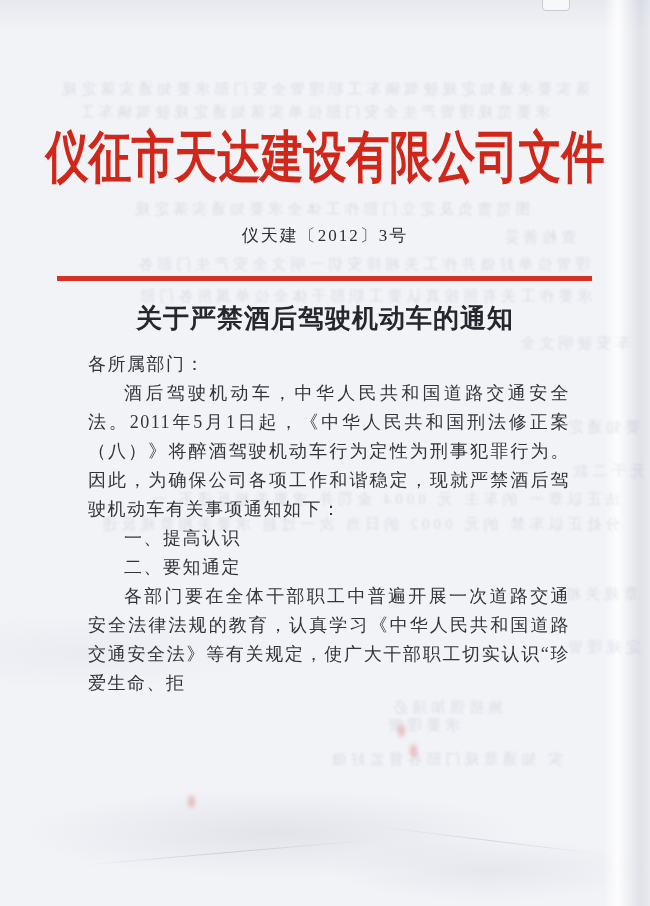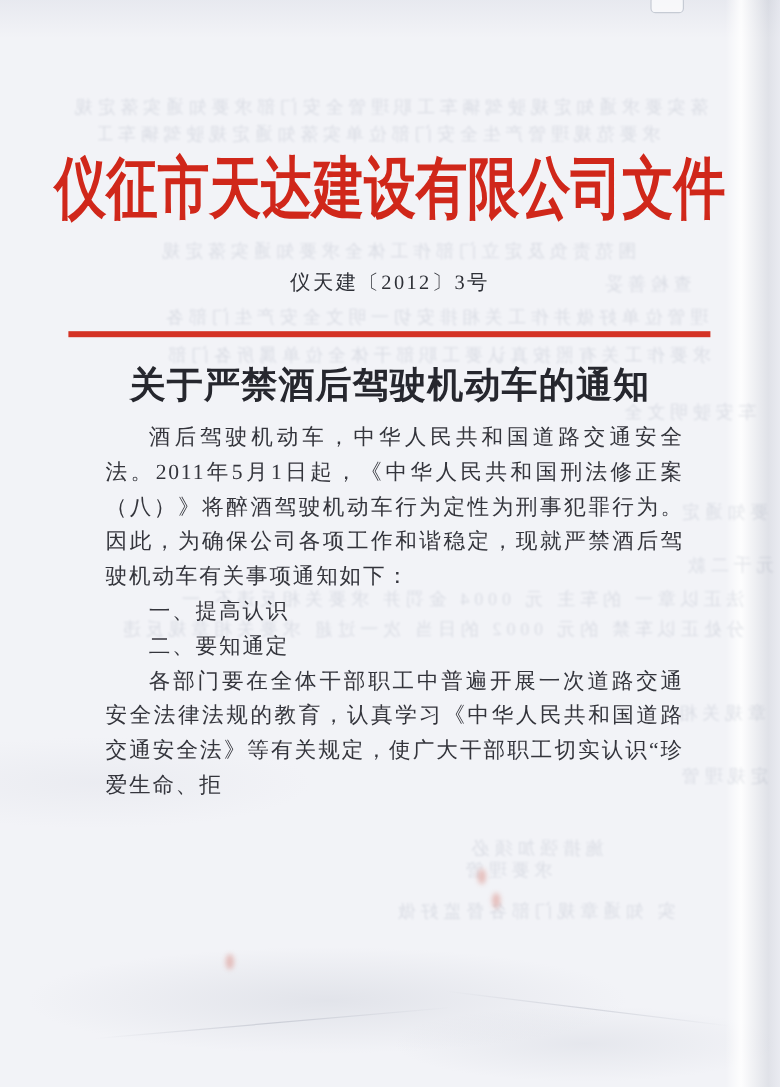--- a/index.html
+++ b/index.html
@@ -58,21 +58,21 @@
   .docnum{
     position:absolute;top:224px;left:0;width:100%;
     text-align:center;font-size:17px;letter-spacing:2px;color:#2e3037;
   }
   .redline{
     position:absolute;top:276px;left:57px;width:535px;height:5px;
     background:var(--red-line,#d43224);
   }
   .doc-title{
     position:absolute;top:301px;left:0;width:100%;margin:0;
-    text-align:center;font-size:30px;font-weight:bold;letter-spacing:1px;
+    text-align:center;font-size:26px;font-weight:bold;letter-spacing:1px;
     color:#26272e;
   }
   .body-text{
     position:absolute;top:350px;left:88px;width:482px;
     font-size:18px;line-height:29px;letter-spacing:1.5px;
     text-align:justify;color:#34353c;
   }
   .body-text p{margin:0;text-indent:2em;}
   .body-text p.salutation{text-indent:0;}
 </style>
@@ -107,20 +107,21 @@
 
   <div class="letterhead">仪征市天达建设有限公司文件</div>
 
   <div class="docnum">仪天建〔2012〕3号</div>
 
   <div class="redline"></div>
 
   <h1 class="doc-title">关于严禁酒后驾驶机动车的通知</h1>
 
   <div class="body-text">
+    <p class="salutation">各所属部门：</p>
     <div id="paragraphs">
         <p>酒后驾驶机动车，中华人民共和国道路交通安全法。2011年5月1日起，《中华人民共和国刑法修正案（八）》将醉酒驾驶机动车行为定性为刑事犯罪行为。因此，为确保公司各项工作和谐稳定，现就严禁酒后驾驶机动车有关事项通知如下：</p>
         <p>一、提高认识</p>
         <p>二、要知通定</p>
         <p>各部门要在全体干部职工中普遍开展一次道路交通安全法律法规的教育，认真学习《中华人民共和国道路交通安全法》等有关规定，使广大干部职工切实认识“珍爱生命、拒</p>
       </div>
   </div>
 </div>
 
 </body></html>

